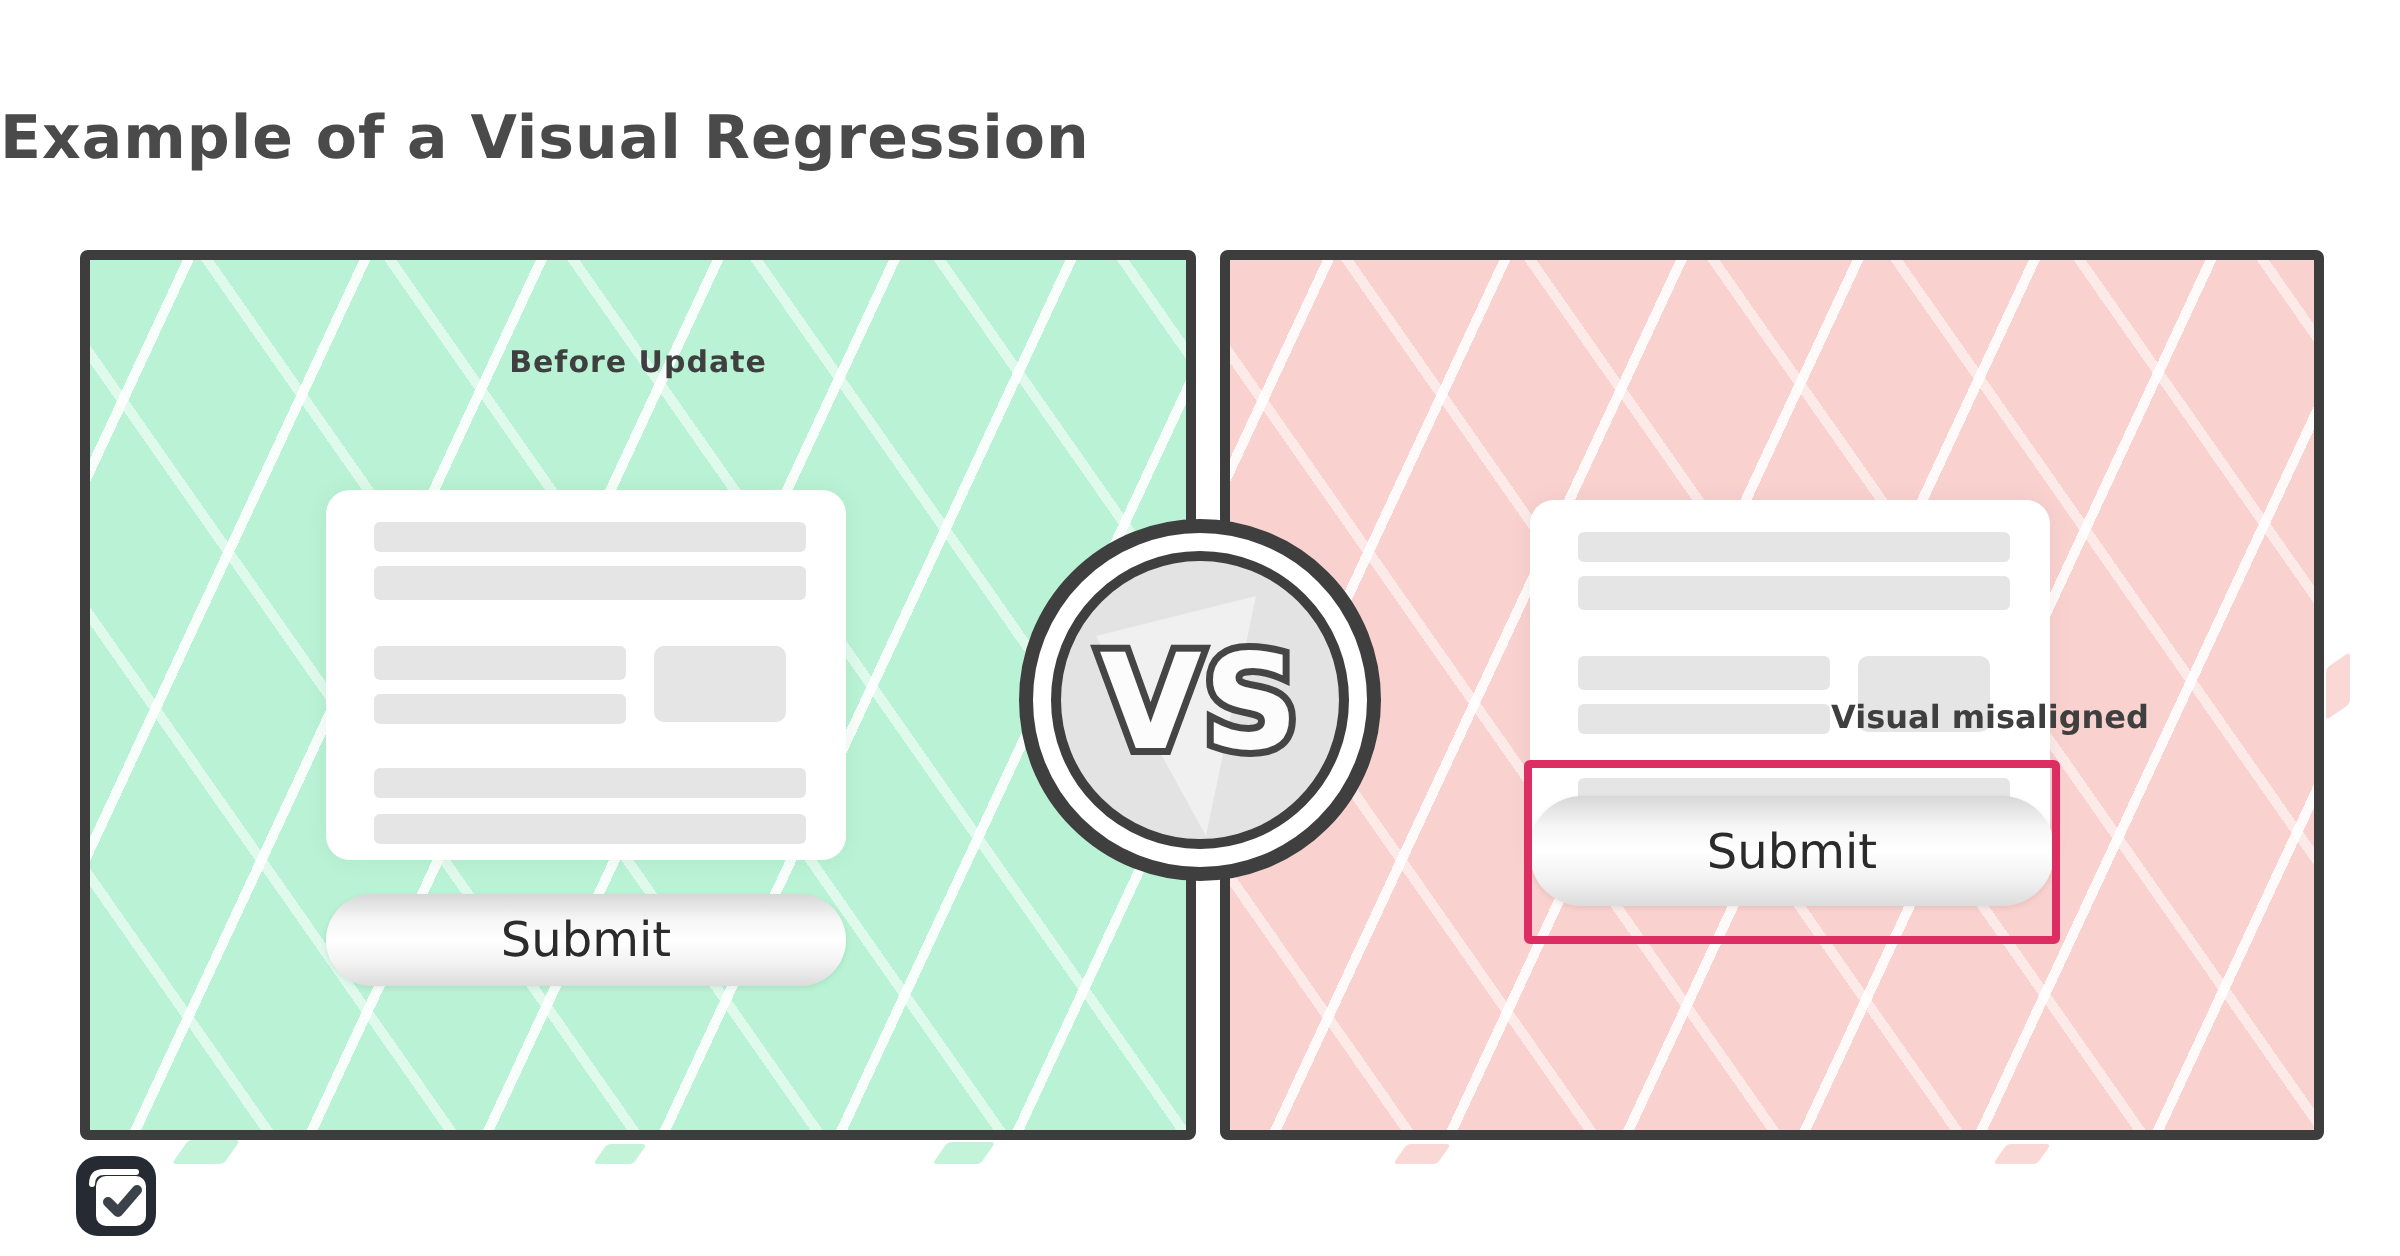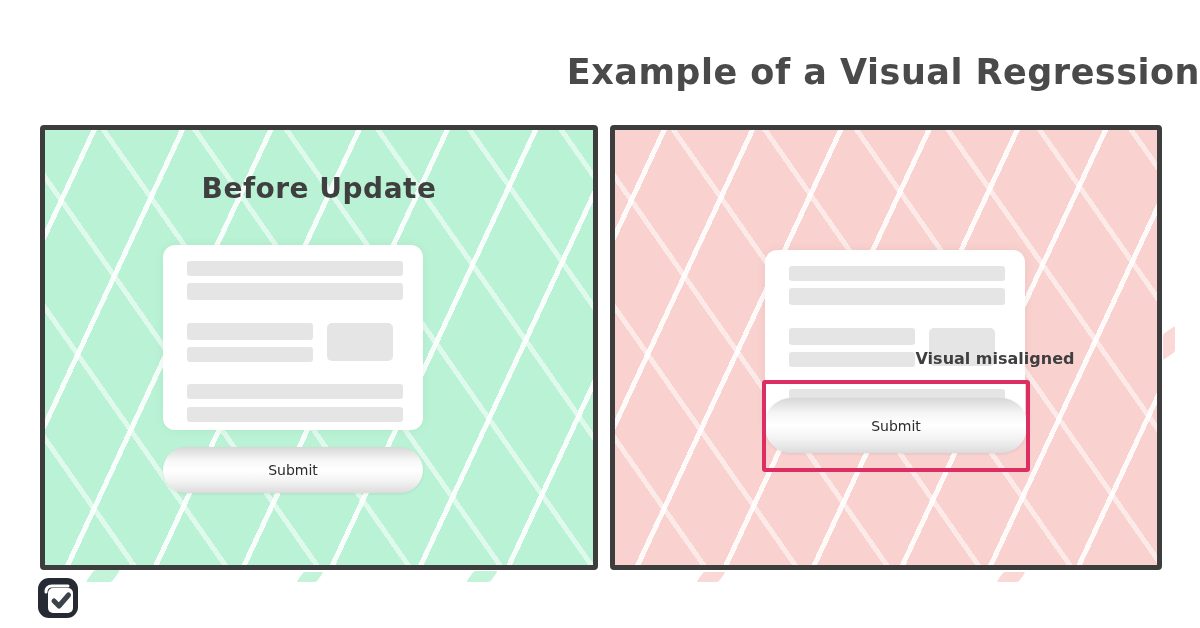--- a/index.html
+++ b/index.html
@@ -4,55 +4,55 @@
 <style>
   :root{
     --mint:#b9f2d4; --pink:#f9d1ce; --border:#3d3d3d; --highlight:#dd2e63;
     --bar:#e5e5e5; --ink:#454545;
   }
   *{margin:0;padding:0;box-sizing:border-box;}
   html,body{width:1200px;height:628px;background:#fff;overflow:hidden;
     font-family:"DejaVu Sans","Liberation Sans",sans-serif;}
   .stage{position:relative;width:1200px;height:628px;}
 
-  .title{position:absolute;left:0;top:52px;width:100%;text-align:right;
-    font-size:35px;font-weight:800;letter-spacing:.5px;color:#4a4a4a;}
+  .title{position:absolute;left:0;top:52px;width:100%;text-align:left;
+    font-size:30px;font-weight:800;letter-spacing:.5px;color:#4a4a4a;}
 
   .panel{position:absolute;top:125px;height:445px;border:5px solid var(--border);
     border-radius:4px;}
   .panel-before{left:40px;width:558px;
     background-color:var(--mint);
     background-image:
       repeating-linear-gradient(115deg, rgba(255,255,255,0) 0 42px, rgba(255,255,255,.9) 42px 47px, rgba(255,255,255,0) 47px 80px),
       repeating-linear-gradient(55deg, rgba(255,255,255,0) 0 70px, rgba(255,255,255,.55) 70px 75px);}
   .panel-after{left:610px;width:552px;
     background-color:var(--pink);
     background-image:
       repeating-linear-gradient(115deg, rgba(255,255,255,0) 0 42px, rgba(255,255,255,.9) 42px 47px, rgba(255,255,255,0) 47px 80px),
       repeating-linear-gradient(55deg, rgba(255,255,255,0) 0 70px, rgba(255,255,255,.55) 70px 75px);}
 
   .panel-header{position:absolute;left:0;top:42px;width:100%;text-align:center;
-    font-size:28px;font-weight:800;color:#3f3f3f;letter-spacing:.5px;}
+    font-size:15px;font-weight:800;color:#3f3f3f;letter-spacing:.5px;}
 
   .card{position:absolute;width:260px;height:185px;background:#fff;border-radius:12px;
     box-shadow:0 0 12px rgba(0,0,0,.05);}
   .card-before{left:118px;top:115px;}
   .card-after{left:150px;top:120px;z-index:1;}
 
   .bar{position:absolute;background:var(--bar);border-radius:3px;}
   .bar.r1{left:24px;right:20px;top:16px;height:15px;}
   .bar.r2{left:24px;right:20px;top:38px;height:17px;}
   .bar.r3{left:24px;width:126px;top:78px;height:17px;}
   .bar.bx{right:30px;width:66px;top:78px;height:38px;border-radius:5px;}
   .bar.r4{left:24px;width:126px;top:102px;height:15px;}
   .bar.r5{left:24px;right:20px;top:139px;height:15px;}
   .bar.r6{left:24px;right:20px;top:162px;height:15px;}
 
   .submit-btn{position:absolute;display:flex;align-items:center;justify-content:center;
-    border:none;border-radius:26px;font-size:14px;color:#2b2b2b;cursor:pointer;
+    border:none;border-radius:26px;font-size:24px;color:#2b2b2b;cursor:pointer;
     font-family:"DejaVu Sans","Liberation Sans",sans-serif;
     background:linear-gradient(180deg,#d7d7d7 0,#f6f6f6 28%,#ffffff 50%,#f3f3f3 74%,#dcdcdc 100%);
     box-shadow:0 1px 3px rgba(0,0,0,.08);}
   .submit-before{left:118px;top:317px;width:260px;height:46px;}
   .submit-after{left:150px;top:268px;width:262px;height:55px;z-index:2;}
 
   .highlight-rect{position:absolute;left:147px;top:250px;width:268px;height:92px;
     border:4px solid var(--highlight);border-radius:3px;z-index:3;}
   .annotation{position:absolute;left:250px;top:219px;width:260px;text-align:center;
     font-size:16px;font-weight:800;color:#3f3f3f;z-index:3;}
@@ -98,20 +98,28 @@
       <div class="bar bx"></div>
       <div class="bar r4"></div>
       <div class="bar r5"></div>
       <div class="bar r6"></div>
     </div>
     <button class="submit-btn submit-after">Submit</button>
     <div class="highlight-rect"></div>
     <div class="annotation">Visual misaligned</div>
   </div>
 
+  <div class="vs-badge">
+    <svg width="184" height="184" viewBox="0 0 184 184">
+      <circle cx="92" cy="92" r="87" fill="#ffffff" stroke="#3f3f3f" stroke-width="7"></circle>
+      <circle cx="92" cy="92" r="72" fill="#e3e3e3" stroke="#3f3f3f" stroke-width="5"></circle>
+      <path d="M40 60 L95 160 L120 40 Z" fill="#ffffff" opacity="0.45"></path>
+      <text x="92" y="116" text-anchor="middle" font-size="66" font-weight="800" font-family="DejaVu Sans, Liberation Sans, sans-serif" fill="#fcfcfc" stroke="#454545" stroke-width="7" paint-order="stroke" letter-spacing="1">VS</text>
+    </svg>
+  </div>
 
   <div class="logo">
     <svg width="44" height="44" viewBox="0 0 44 44">
       <rect x="2" y="2" width="40" height="40" rx="11" fill="#262b33"></rect>
       <path d="M10 16 q0 -6 6 -6 h16" fill="none" stroke="#ffffff" stroke-width="3" stroke-linecap="round"></path>
       <rect x="12" y="12" width="25" height="25" rx="5" fill="#ffffff"></rect>
       <path d="M18 25 l5 5 l9.5 -11" fill="none" stroke="#3c424a" stroke-width="5" stroke-linecap="round" stroke-linejoin="round"></path>
     </svg>
   </div>
 

